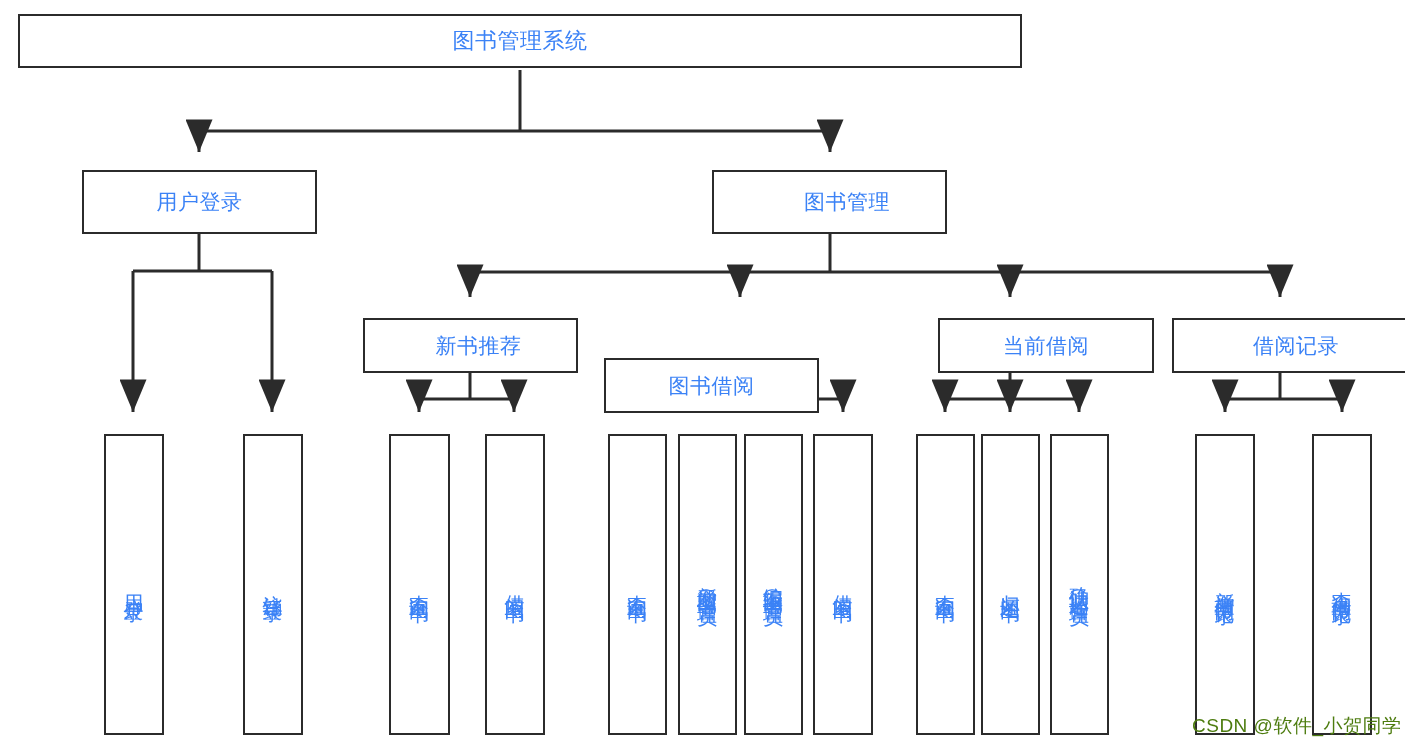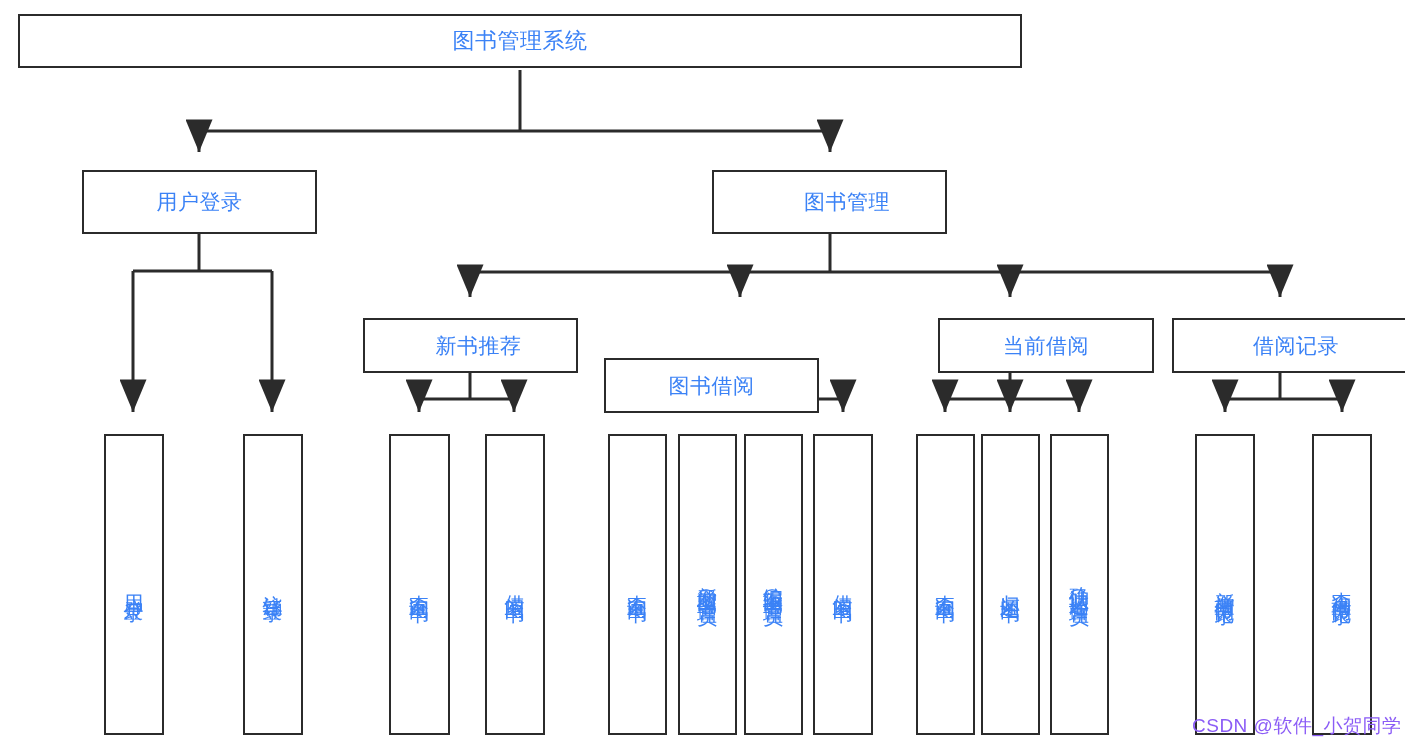--- a/index.html
+++ b/index.html
@@ -62,21 +62,21 @@
   }
   .node .htext {
     display: block;
     white-space: nowrap;
   }
   .watermark {
     position: absolute;
     left: 1192px;
     top: 713px;
     font-size: 19px;
-    color: #8b5cf6;
+    color: #4d7c0f;
     letter-spacing: 0.5px;
     white-space: nowrap;
     font-family: "Liberation Sans", "DejaVu Sans", sans-serif;
   }
 </style>
 </head>
 <body>
 
 <div id="diagram-root">
 

